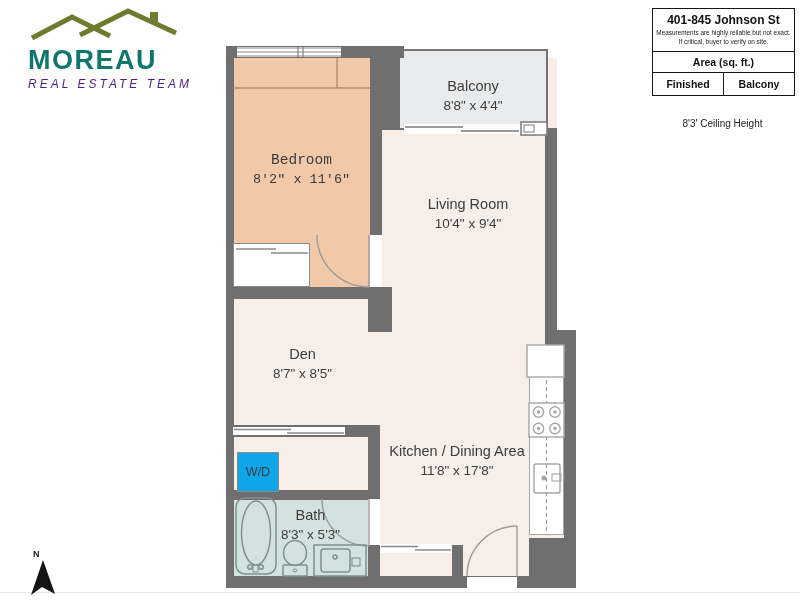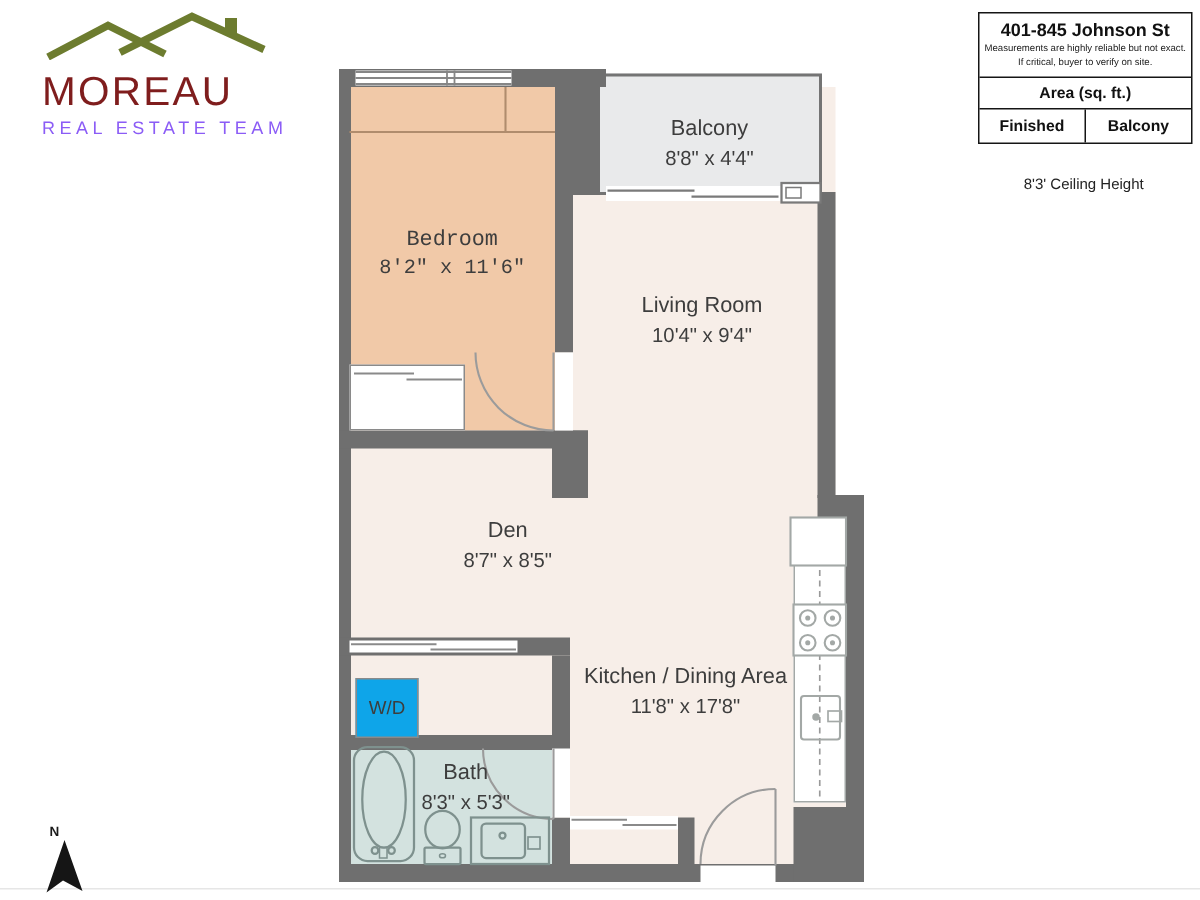--- a/index.html
+++ b/index.html
@@ -7,22 +7,22 @@
           font-family:"Liberation Sans",sans-serif;}
   .wall{position:absolute;background:#6f6f6f;}
   .fill{position:absolute;}
   .white{position:absolute;background:#ffffff;}
   .room-label{position:absolute;text-align:center;color:#3d3d3d;z-index:30;pointer-events:none;}
   .room-name{font-size:14.5px;line-height:1.45;}
   .room-dims{font-size:13.5px;line-height:1.35;}
   svg.overlay{position:absolute;left:0;top:0;z-index:25;pointer-events:none;}
   
   #moreau{position:absolute;left:28px;top:8px;width:220px;z-index:40;}
-  #moreau .logo-title{font-size:27px;font-weight:400;letter-spacing:1.5px;color:#7f1d1d;margin-top:1px;}
-  #moreau .logo-sub{font-size:12px;letter-spacing:3px;color:#8b5cf6;margin-top:1px;}
+  #moreau .logo-title{font-size:27px;font-weight:700;letter-spacing:1.5px;color:#0f766e;margin-top:1px;}
+  #moreau .logo-sub{font-size:12px;letter-spacing:3px;color:#4c1d95;margin-top:1px;font-style:italic;}
   
   #infobox{position:absolute;left:652px;top:8px;width:141px;border:1.5px solid #151515;
            background:#fff;text-align:center;z-index:40;color:#111;}
   .it-address{font-size:12px;font-weight:bold;padding:4px 0 1px;}
   .it-disclaimer{font-size:6.4px;line-height:1.4;padding:1px 2px 4px;color:#222;}
   .it-area{border-top:1.5px solid #151515;font-size:10.5px;font-weight:bold;padding:4px 0;}
   .it-row{display:flex;border-top:1.5px solid #151515;}
   .it-cell{flex:1;padding:5px 0;font-size:10.5px;font-weight:bold;}
   .it-cell + .it-cell{border-left:1.5px solid #151515;}
   #ceiling{position:absolute;left:652px;top:118px;width:141px;text-align:center;
@@ -183,21 +183,21 @@
     <div class="room-dims">8'2" x 11'6"</div>
   </div>
   <div class="room-label" style="left:400px;top:76px;width:146px;z-index:30;">
     <div class="room-name">Balcony</div>
     <div class="room-dims">8'8" x 4'4"</div>
   </div>
   <div class="room-label" style="left:393px;top:194px;width:150px;">
     <div class="room-name">Living Room</div>
     <div class="room-dims">10'4" x 9'4"</div>
   </div>
-  <div class="room-label" style="left:235px;top:344px;width:135px;padding-left:36px;">
+  <div class="room-label" style="left:235px;top:344px;width:135px;">
     <div class="room-name">Den</div>
     <div class="room-dims">8'7" x 8'5"</div>
   </div>
   <div class="room-label" style="left:368px;top:404px;width:178px;margin-top:37px;">
     <div class="room-name">Kitchen / Dining Area</div>
     <div class="room-dims">11'8" x 17'8"</div>
   </div>
   <div class="room-label" style="left:248px;top:505px;width:125px;">
     <div class="room-name">Bath</div>
     <div class="room-dims">8'3" x 5'3"</div>

